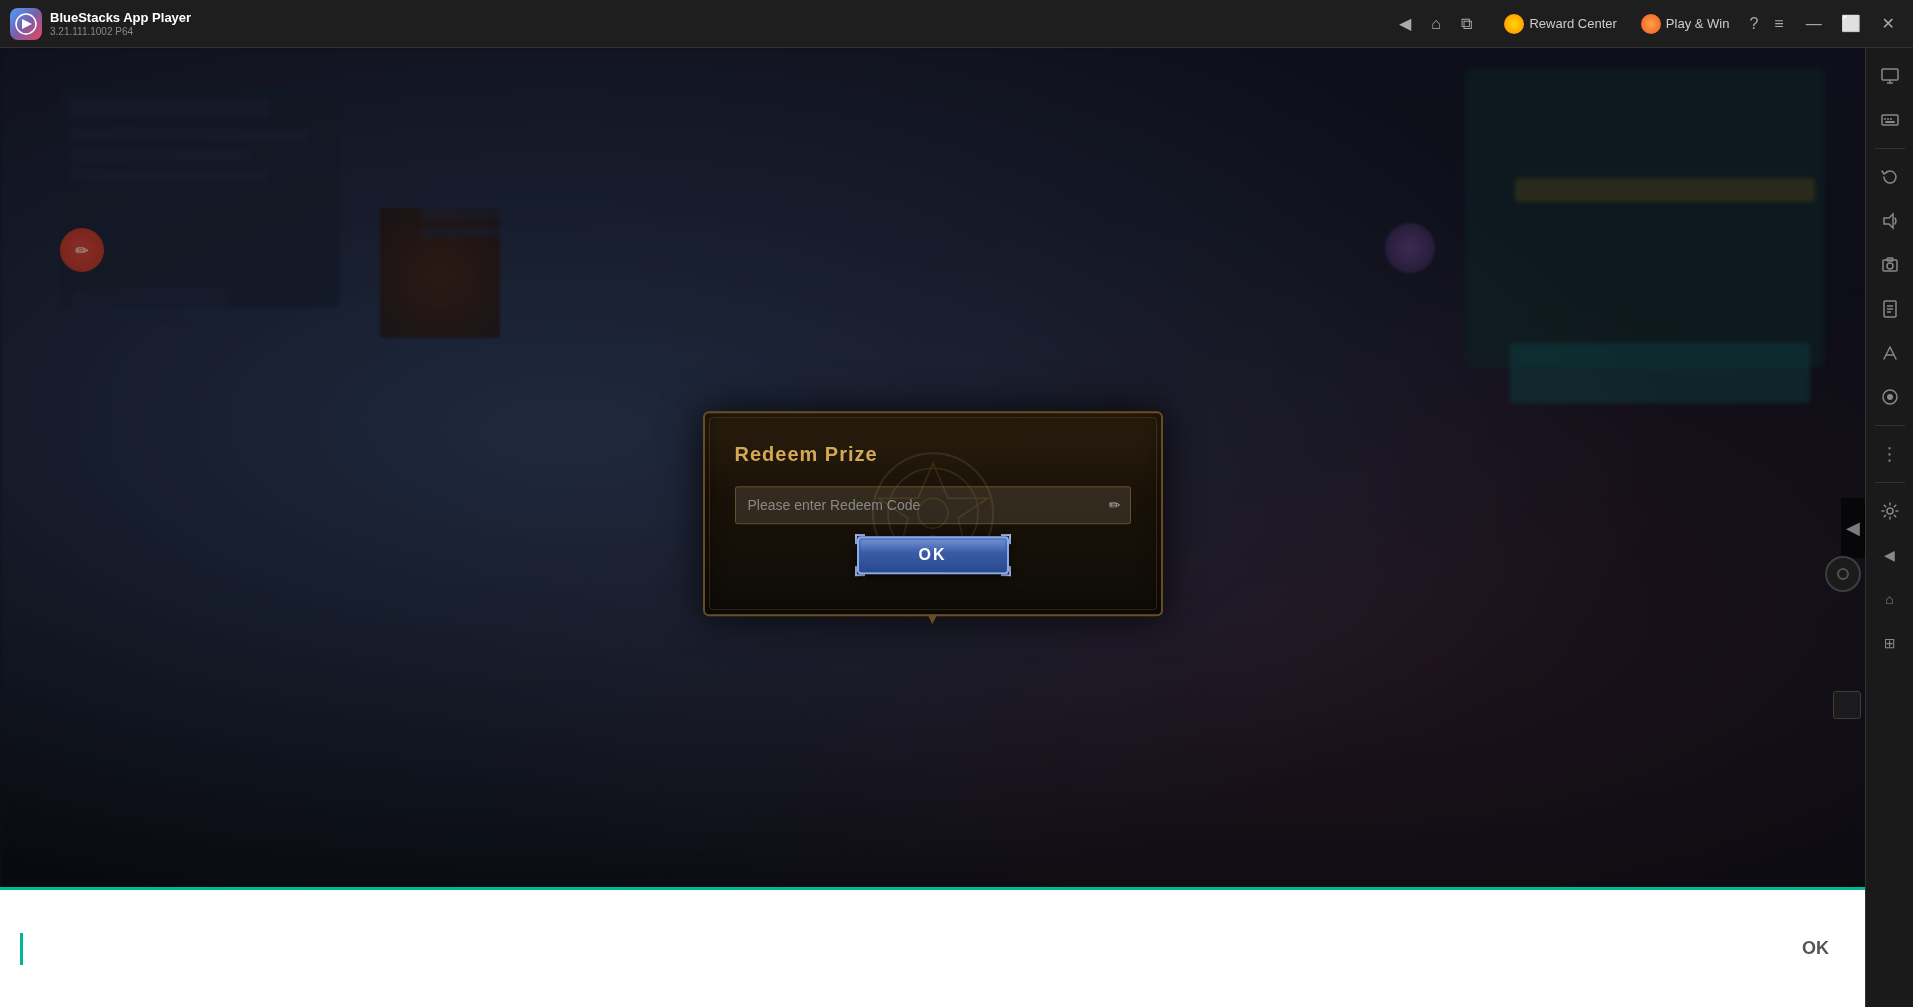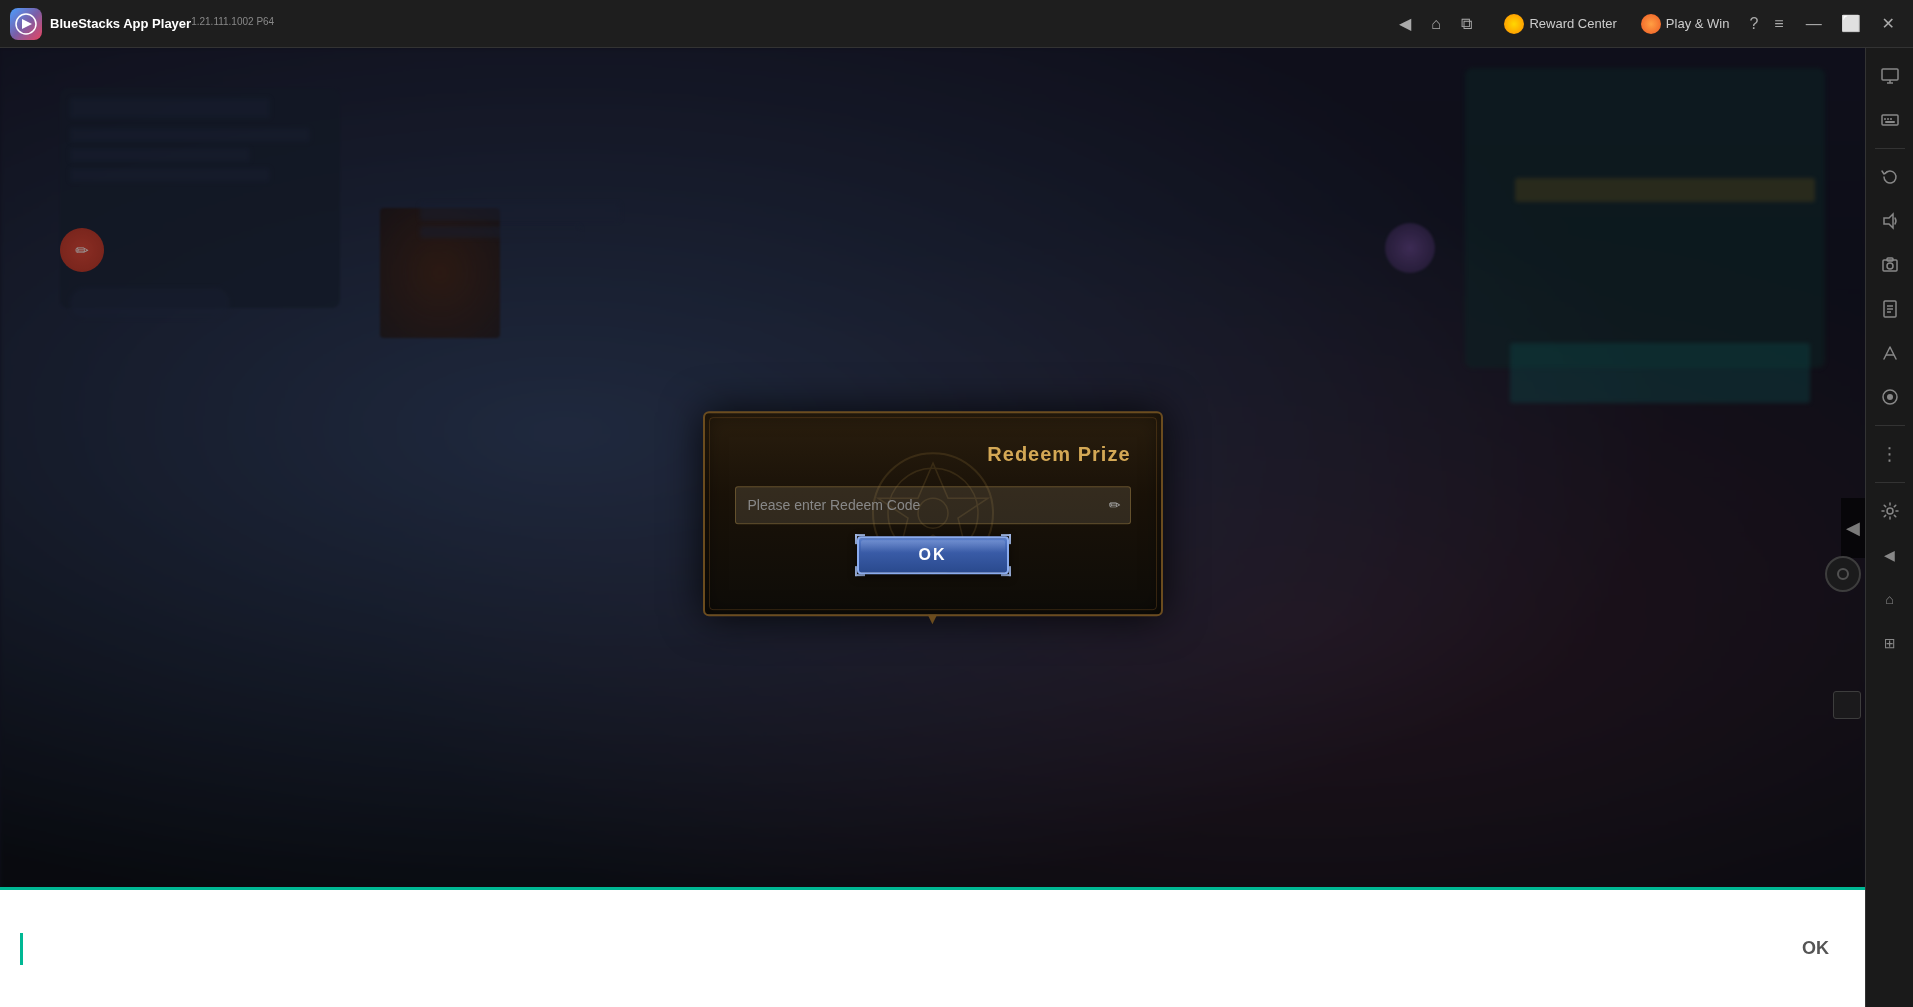--- a/index.html
+++ b/index.html
@@ -34,21 +34,21 @@
       align-items: center;
       justify-content: center;
       color: white;
       font-size: 14px;
       font-weight: bold;
       flex-shrink: 0;
     }
 
     #app-name {
       display: flex;
-      flex-direction: row;
+      flex-direction: column;
       margin-right: auto;
     }
 
     #app-title-text {
       color: #ffffff;
       font-size: 13px;
       font-weight: 600;
       line-height: 1.2;
     }
 
@@ -267,21 +267,21 @@
     #redeem-dialog::before {
       content: '';
       position: absolute;
       inset: 4px;
       border: 1px solid rgba(150,100,40,0.3);
       border-radius: 4px;
       pointer-events: none;
     }
 
     #dialog-title {
-      text-align: right;
+      text-align: left;
       color: #d4a855;
       font-size: 20px;
       font-weight: 600;
       margin-bottom: 20px;
       letter-spacing: 1px;
     }
 
     
     #dialog-emblem {
       position: absolute;
@@ -498,21 +498,21 @@
 
 <div id="titlebar">
   <div id="app-logo">
     <svg width="24" height="24" viewBox="0 0 24 24">
       <circle cx="12" cy="12" r="10" fill="none" stroke="white" stroke-width="1.5"></circle>
       <polygon points="8,7 18,12 8,17" fill="white"></polygon>
     </svg>
   </div>
   <div id="app-name">
     <span id="app-title-text">BlueStacks App Player</span>
-    <span id="app-version">1.21.111.1002  P64</span>
+    <span id="app-version">3.21.111.1002  P64</span>
   </div>
 
   <div id="titlebar-nav">
     <button class="nav-btn">◀</button>
     <button class="nav-btn">⌂</button>
     <button class="nav-btn">⧉</button>
   </div>
 
   <div id="titlebar-right">
     <button class="title-btn">

